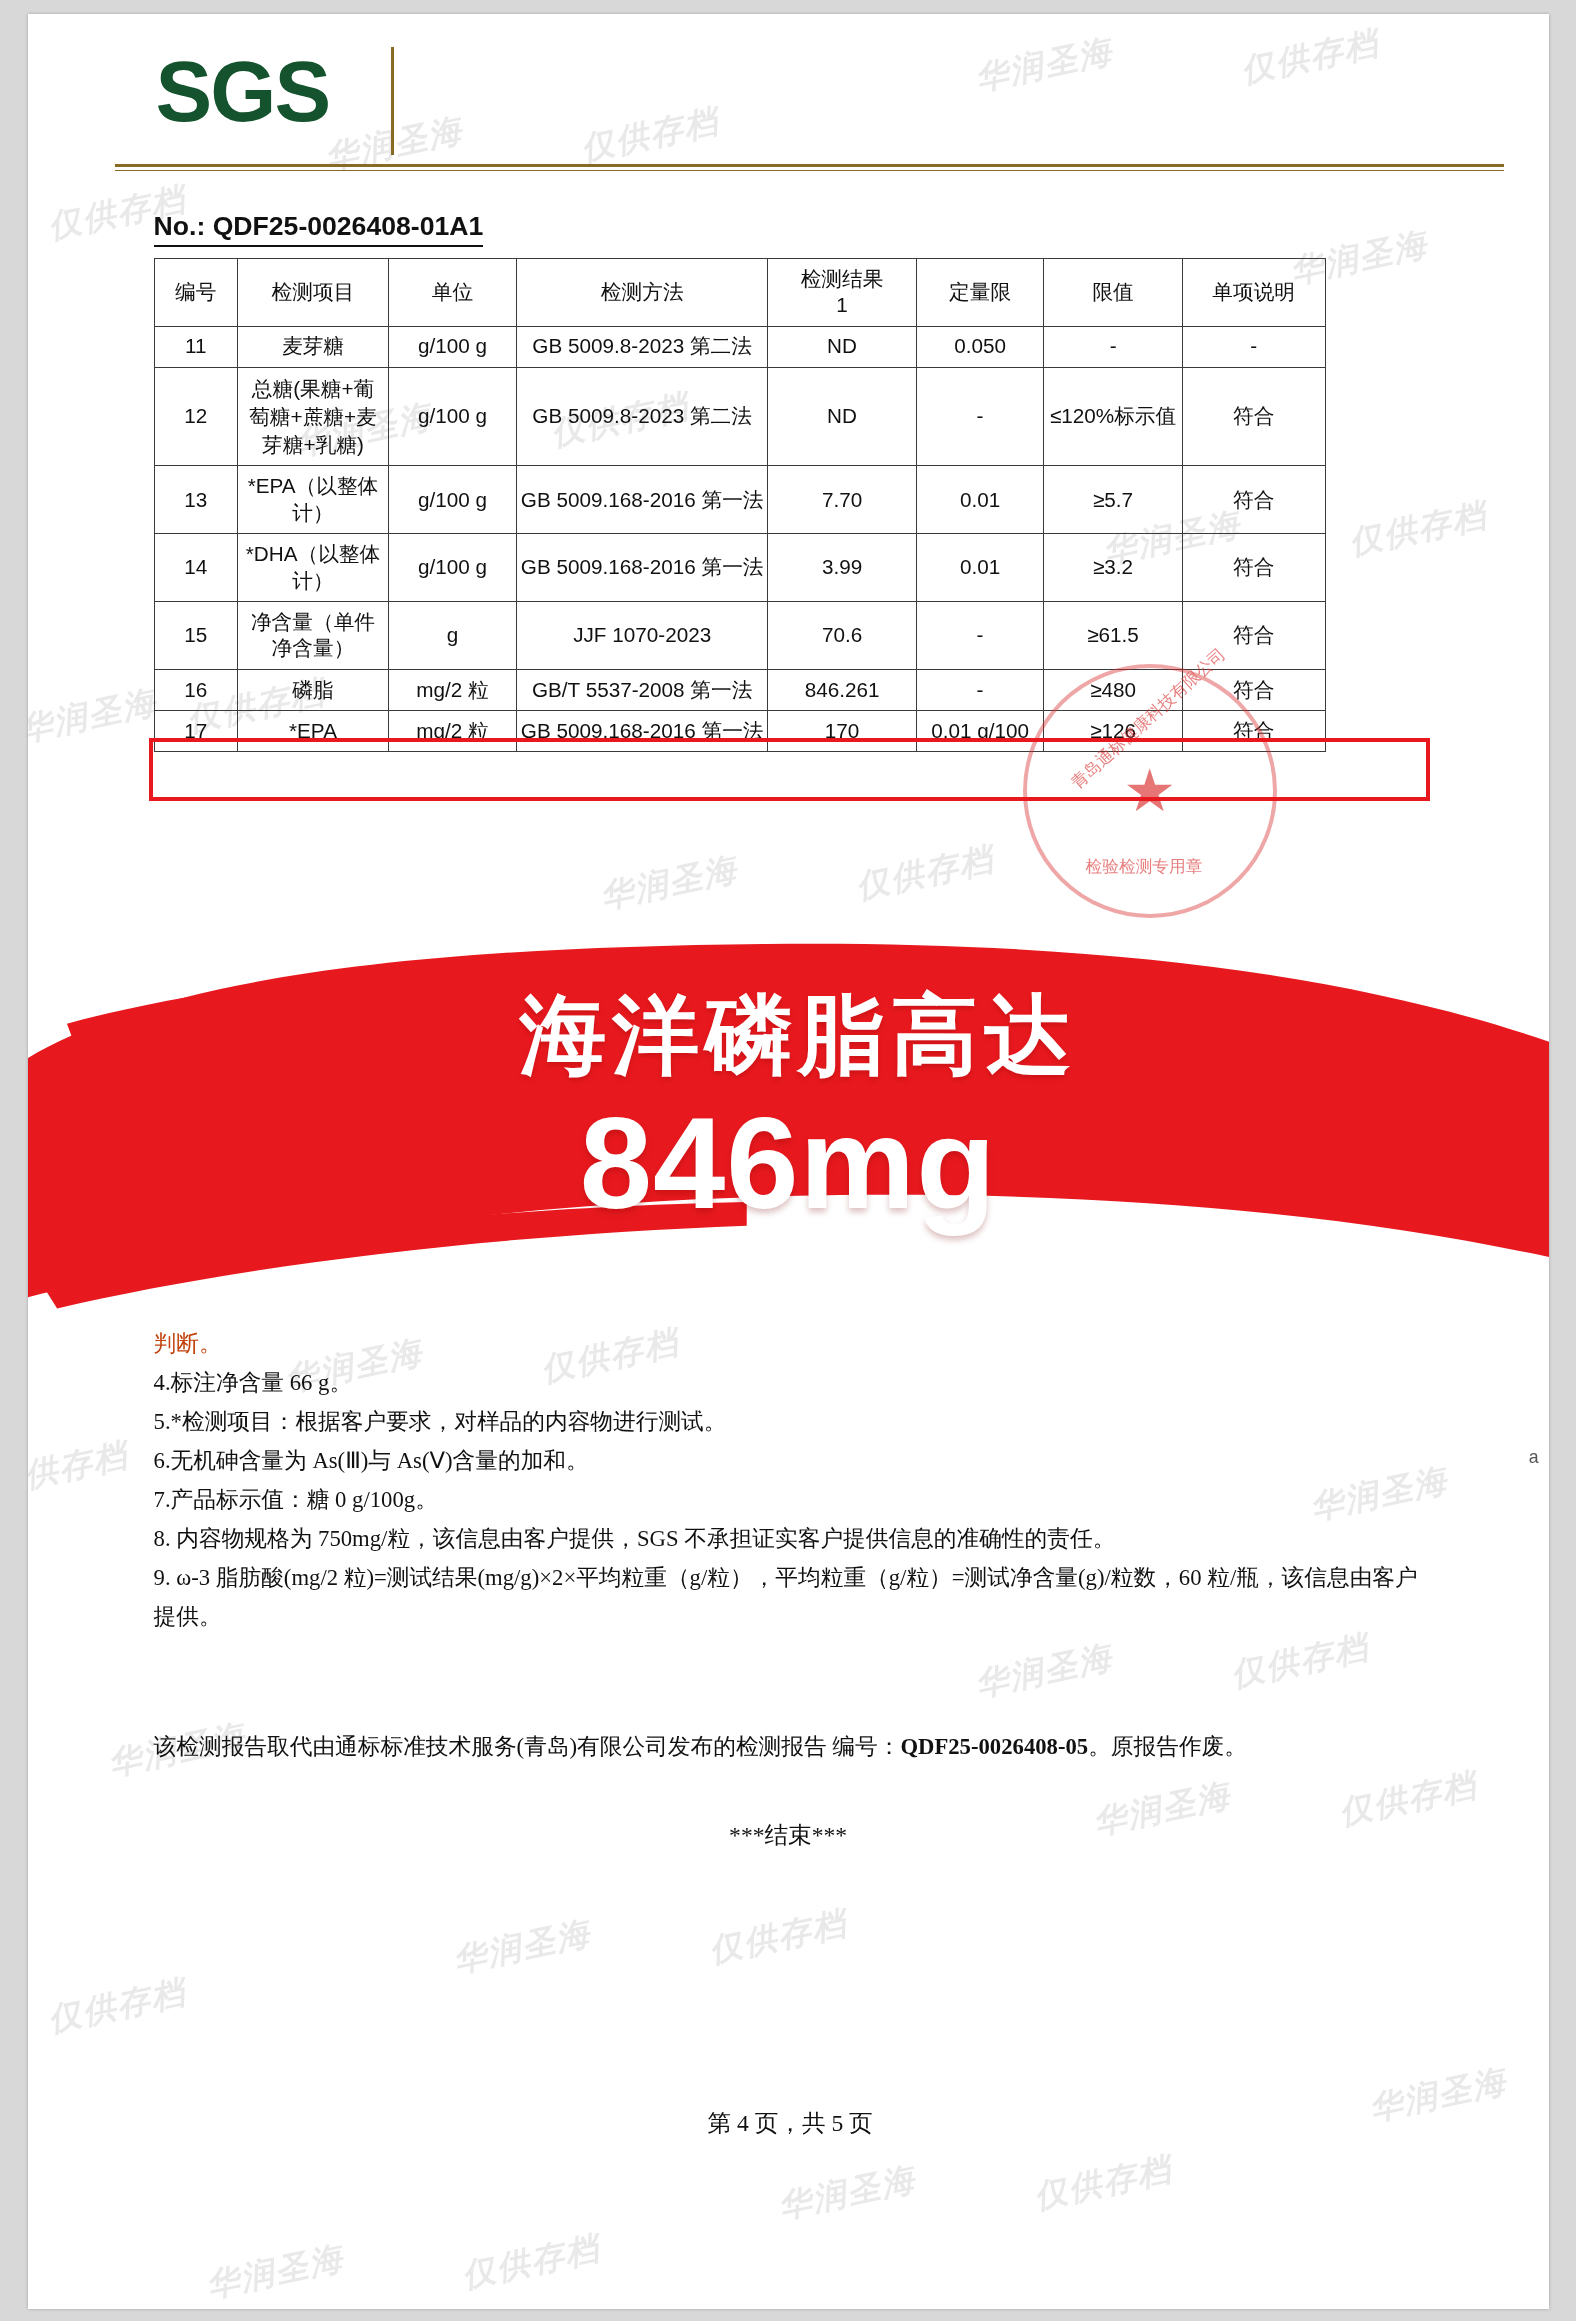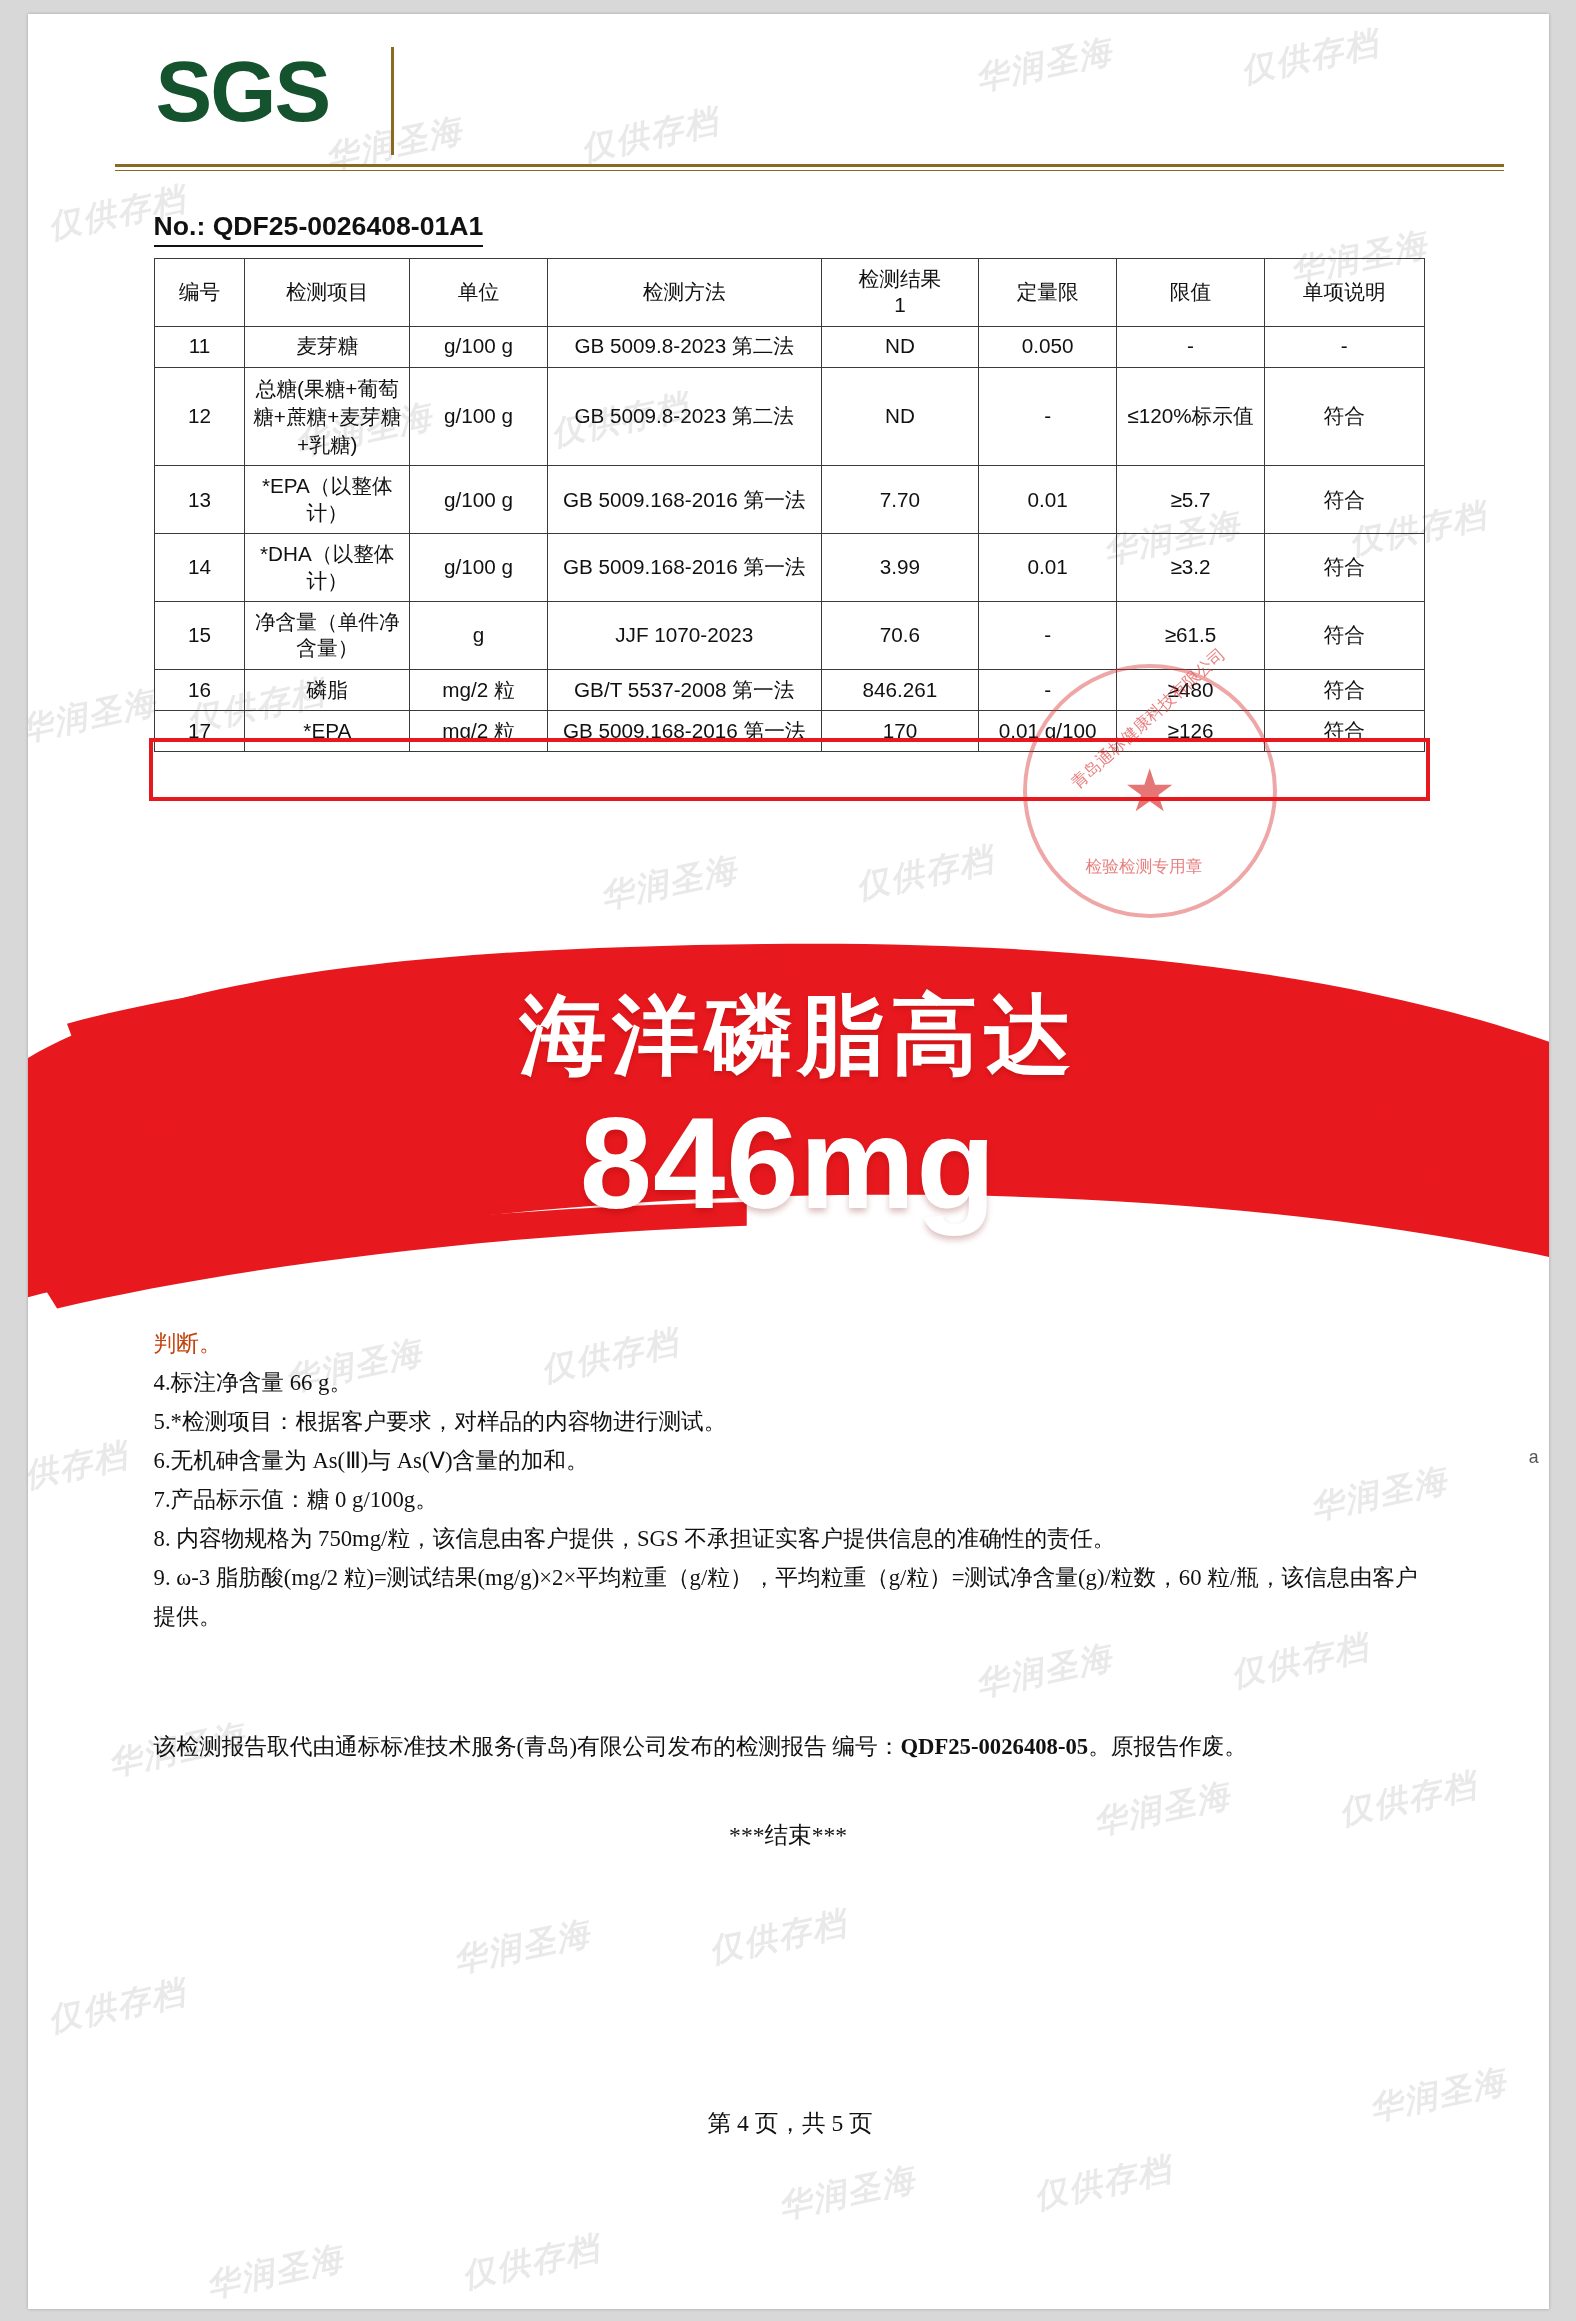--- a/index.html
+++ b/index.html
@@ -85,21 +85,21 @@
     border-bottom: 2px solid #111;
     padding-bottom: 3px;
     font-family: "Liberation Sans", sans-serif;
   }
 
   
   table.report {
     position: absolute;
     left: 126px;
     top: 244px;
-    width: 1271px;
+    width: 1172px;
     border-collapse: collapse;
     font-size: 20.7px;
     color: #111;
     background: transparent;
   }
   table.report th, table.report td {
     border: 1px solid #3a3a3a;
     text-align: center;
     vertical-align: middle;
     padding: 6.9px 3.9px;

